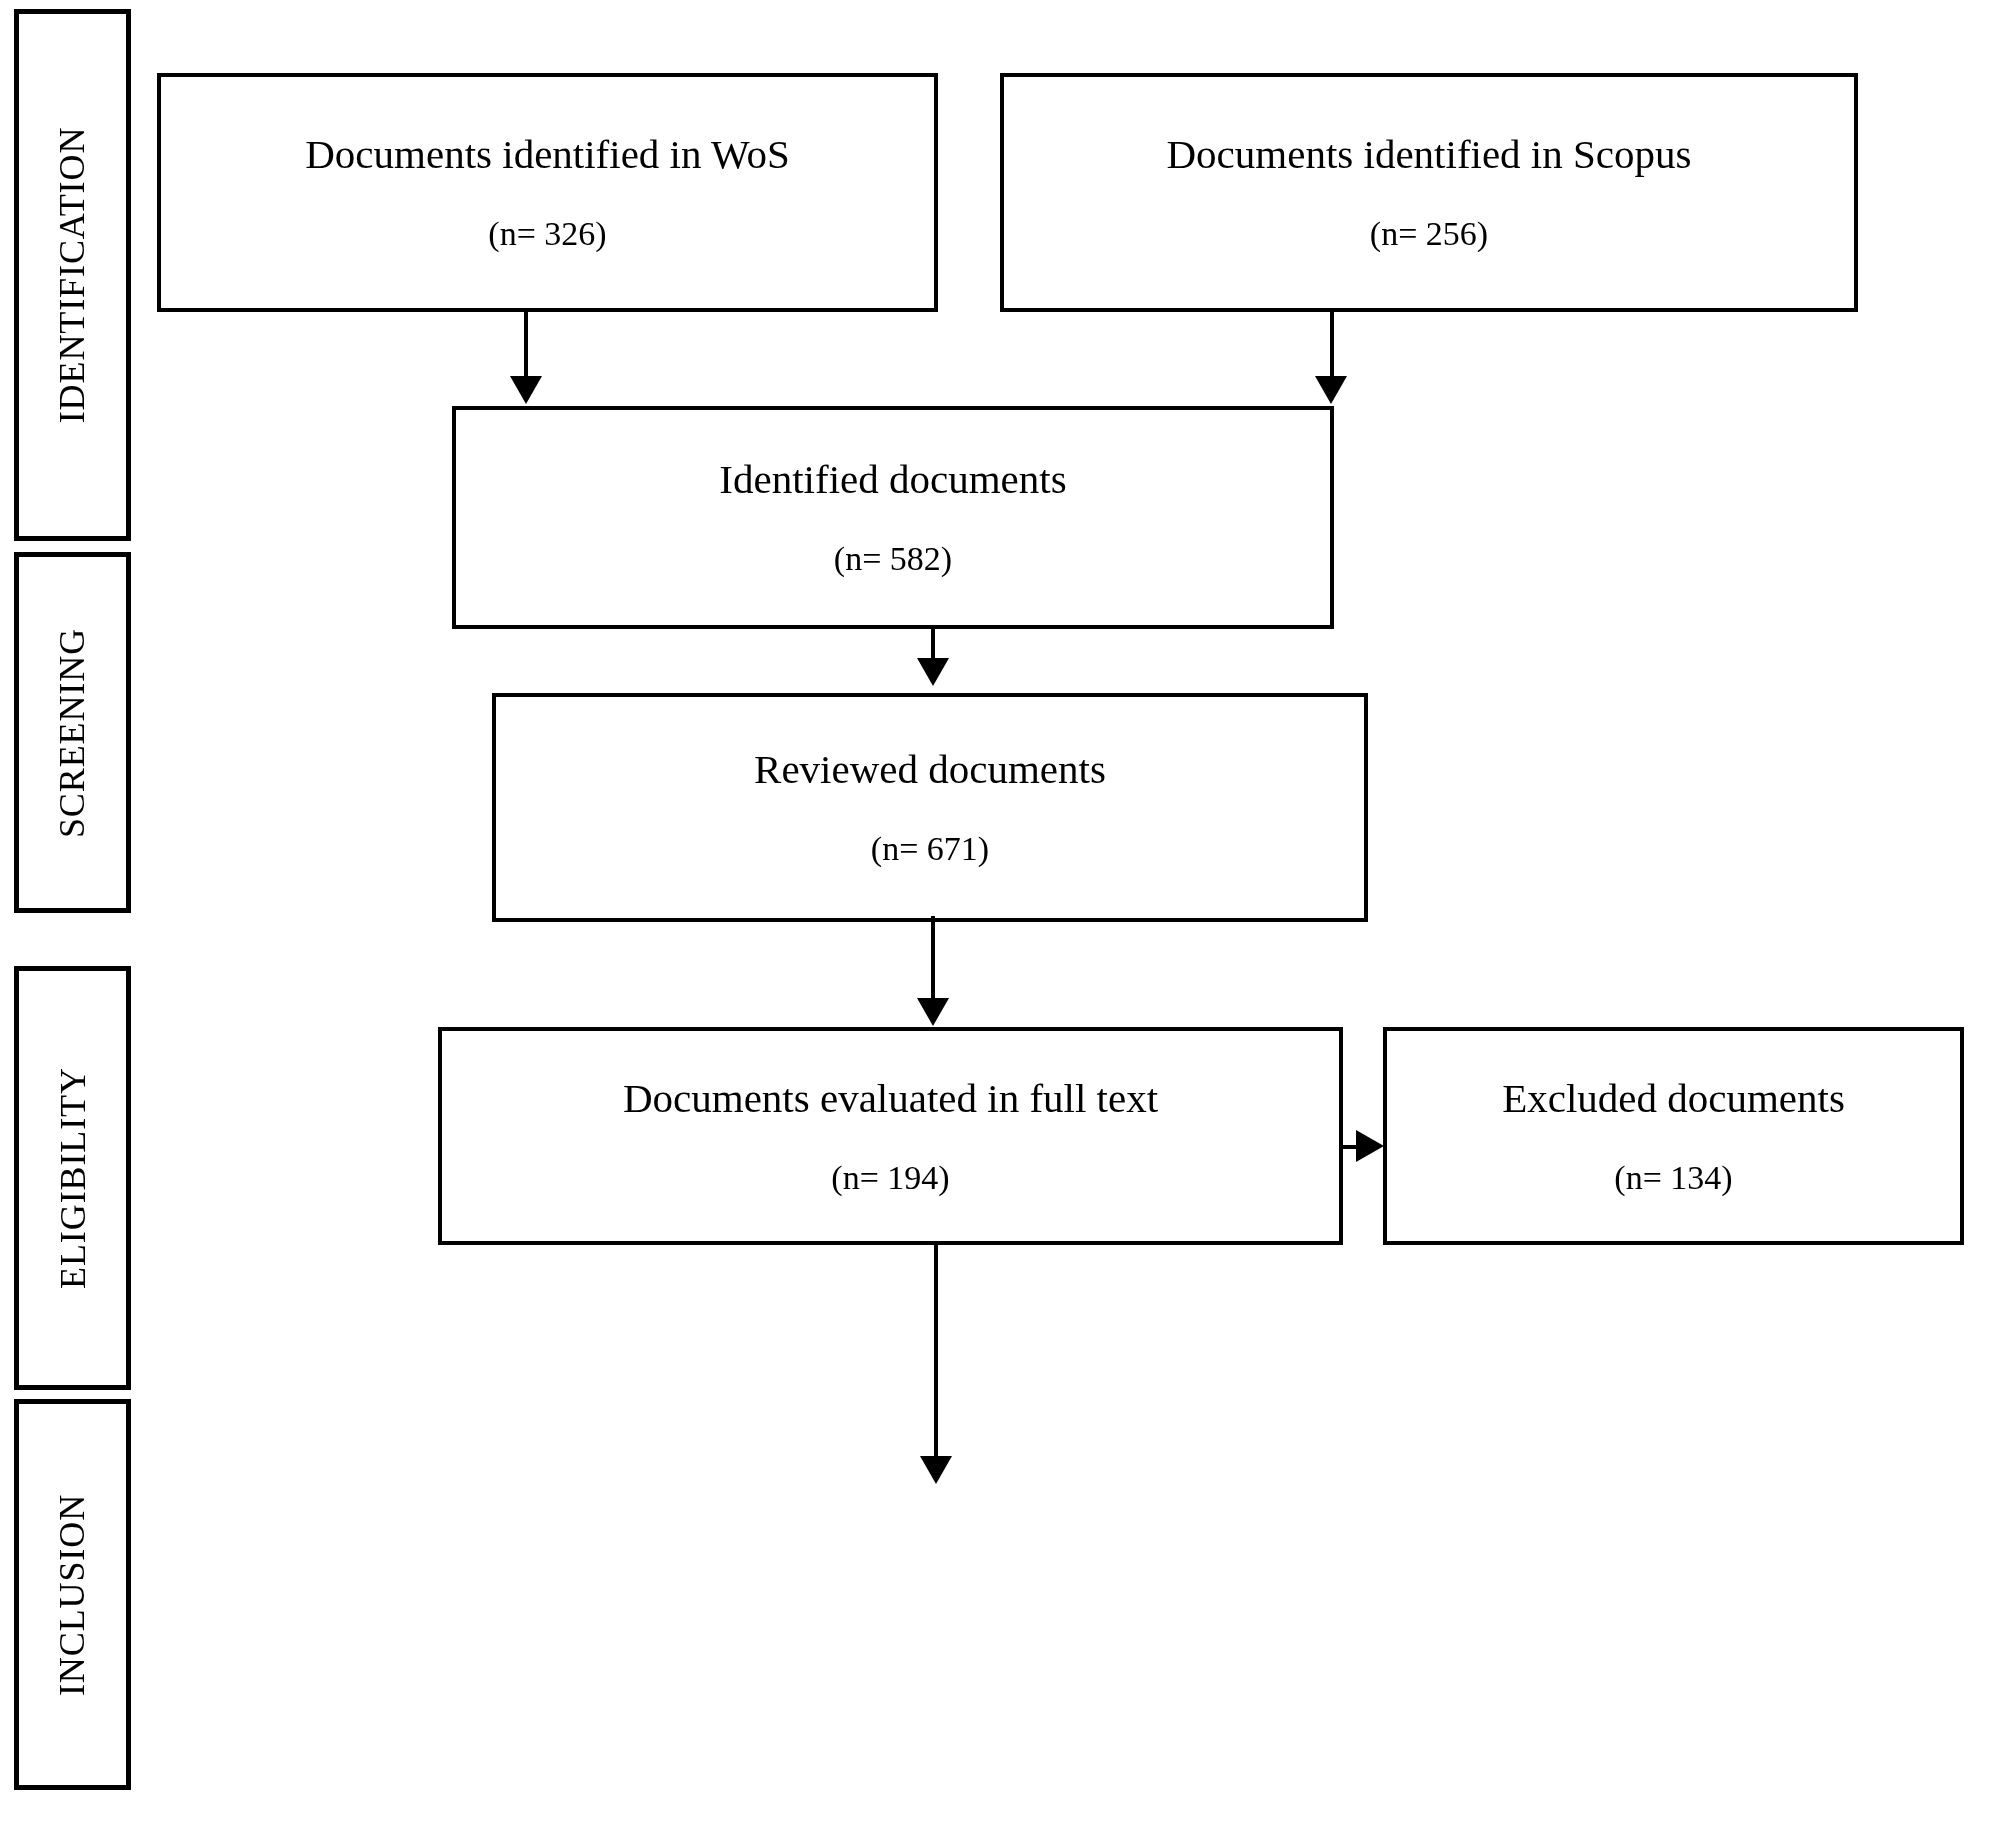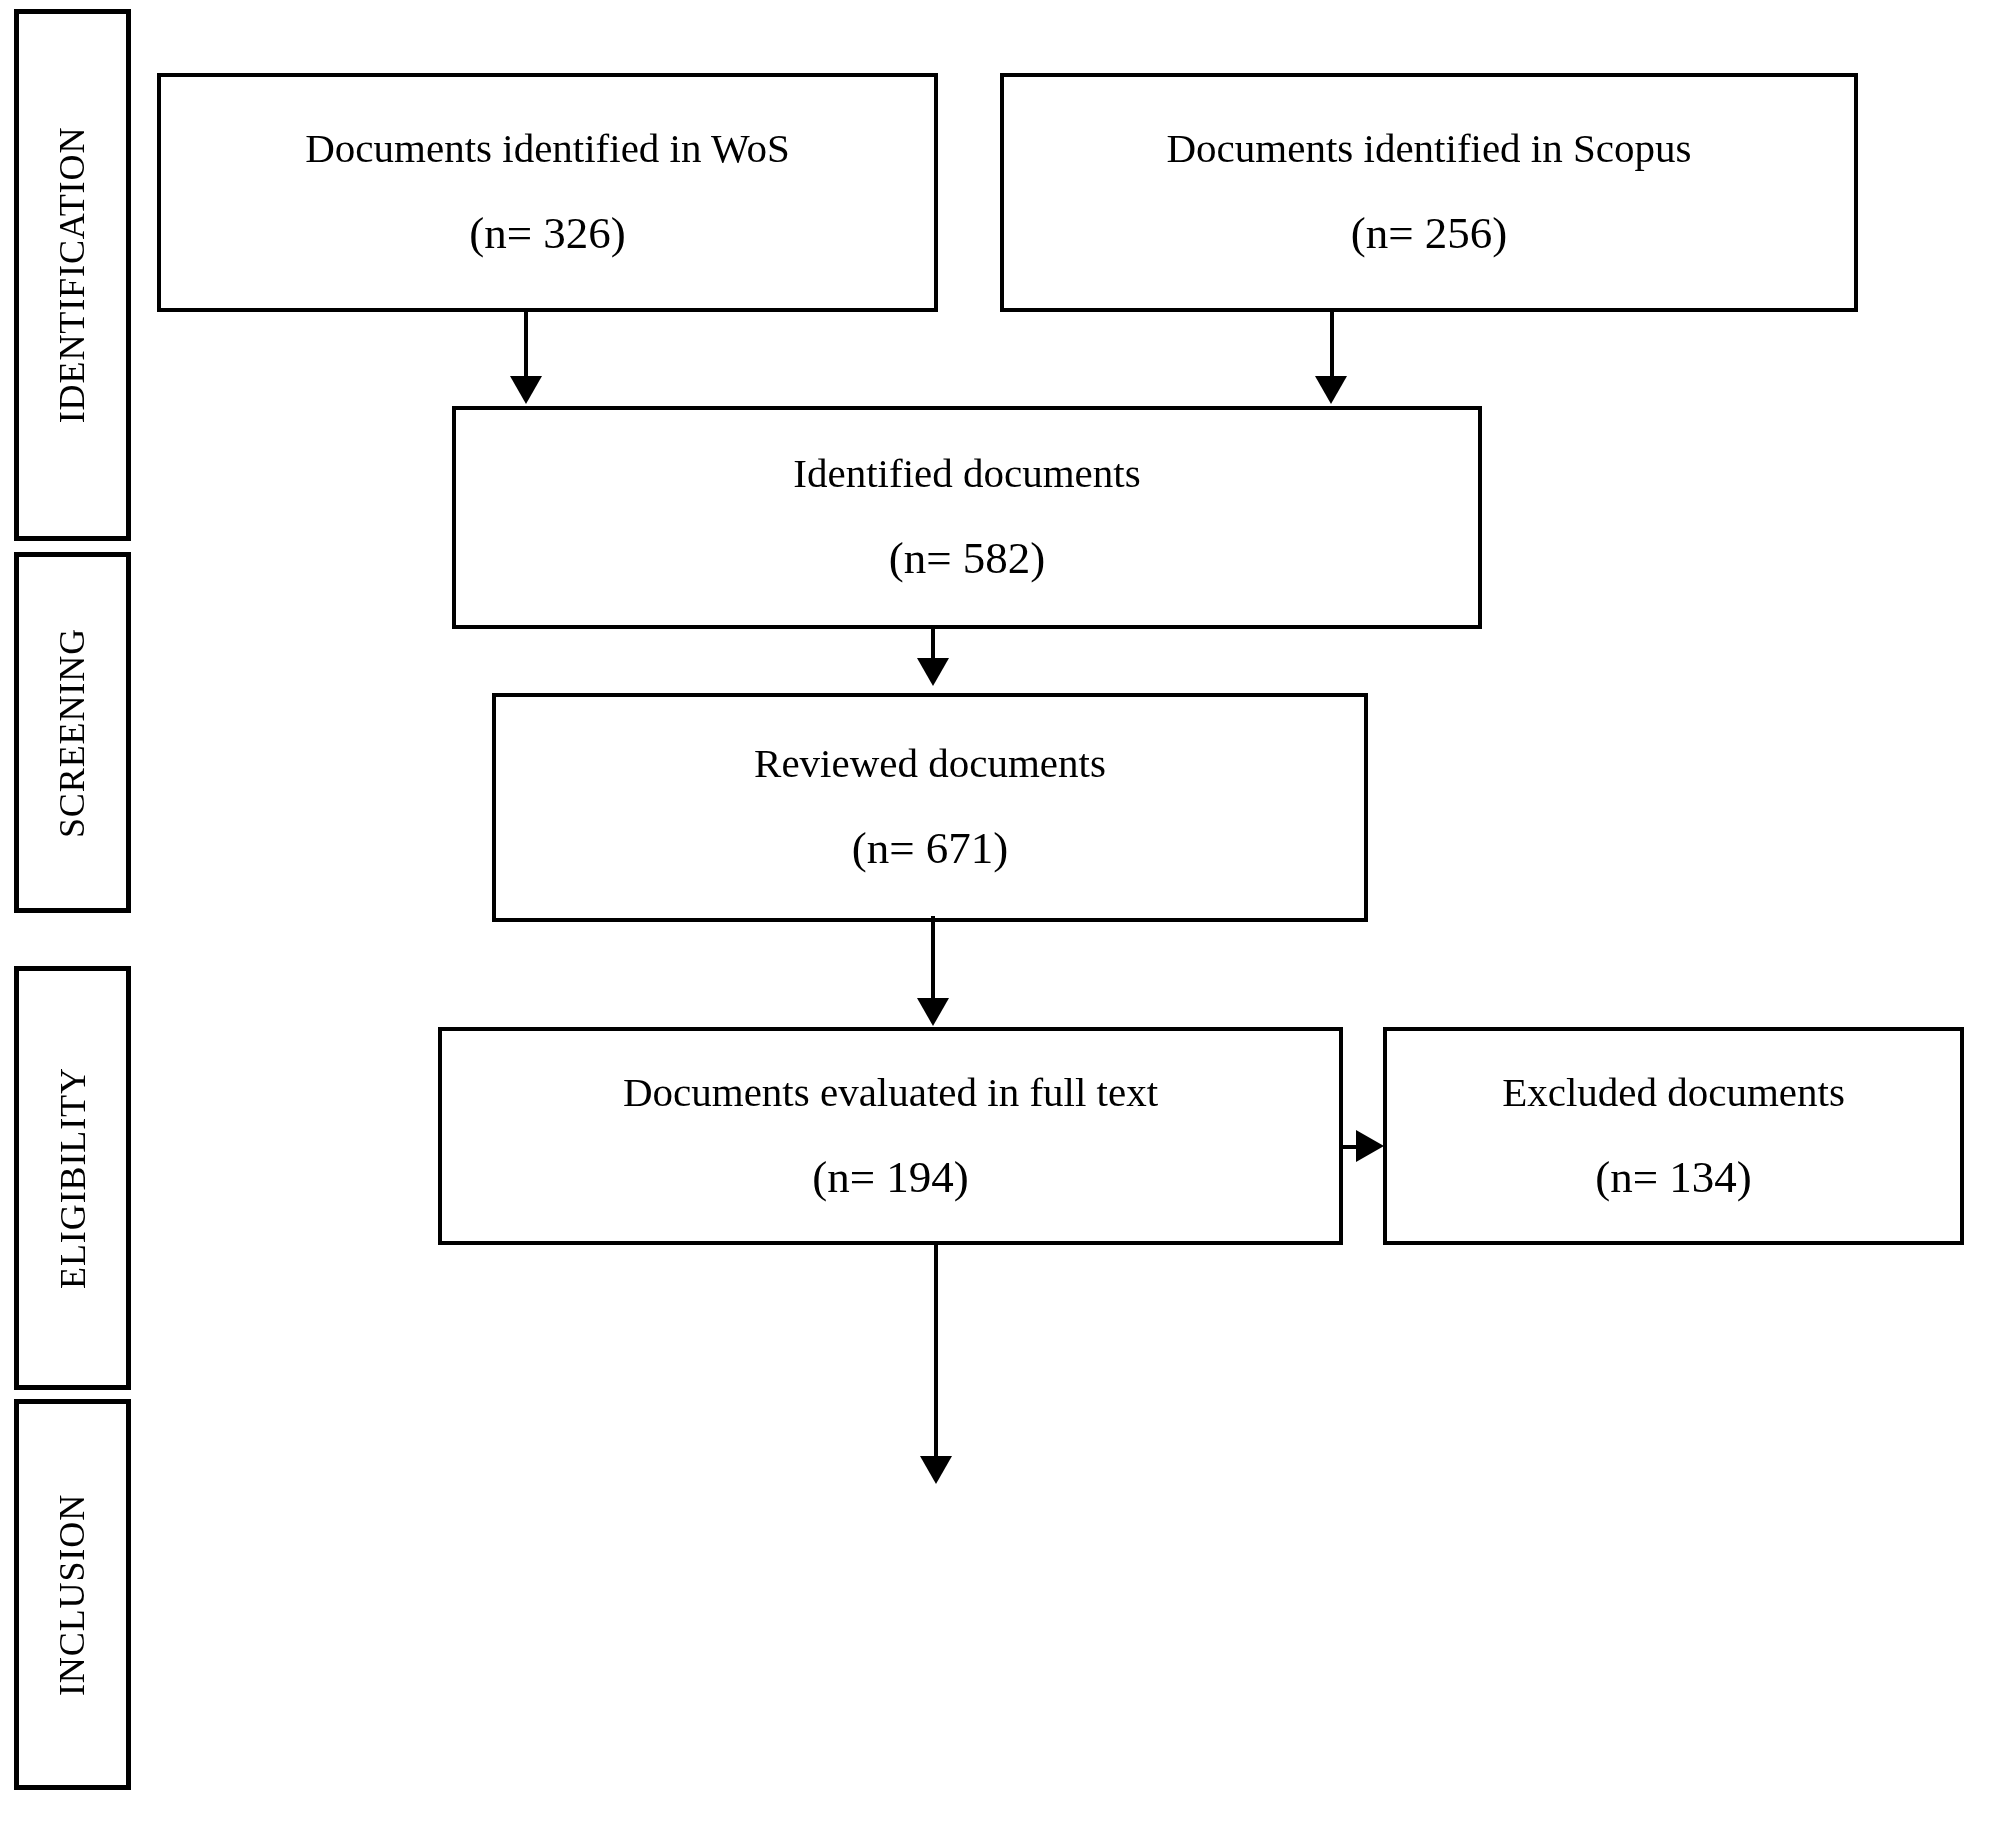--- a/index.html
+++ b/index.html
@@ -50,21 +50,21 @@
     align-items: center;
     justify-content: center;
   }
   .flow-line-1 {
     font-size: 41px;
     line-height: 1.1;
     text-align: center;
     white-space: nowrap;
   }
   .flow-line-2 {
-    font-size: 45px;
+    font-size: 34px;
     line-height: 1.1;
     text-align: center;
     white-space: nowrap;
     margin-top: 38px;
   }
 
   
   .v-line {
     position: absolute;
     width: 3.7px;
@@ -122,21 +122,21 @@
     <div class="flow-line-1">Documents identified in Scopus</div>
     <div class="flow-line-2">(n= 256)</div>
   </div>
 
   <div class="v-line" style="left:524px; top:311px; width:3.7px; height:69px;"></div>
   <div class="arrow-down" style="left:510px; top:376px;"></div>
 
   <div class="v-line" style="left:1330px; top:311px; width:3.7px; height:69px;"></div>
   <div class="arrow-down" style="left:1315px; top:376px;"></div>
 
-  <div class="flow-box" style="left:452px; top:406px; width:1030px; height:223px;">
+  <div class="flow-box" style="left:452px; top:406px; width:882px; height:223px;">
     <div class="flow-line-1">Identified documents</div>
     <div class="flow-line-2">(n= 582)</div>
   </div>
 
   <div class="v-line" style="left:931px; top:628px; width:3.7px; height:33px;"></div>
   <div class="arrow-down" style="left:917px; top:658px;"></div>
 
   <div class="flow-box" style="left:492px; top:687px; width:876px; height:229px;margin-top:6px;">
     <div class="flow-line-1">Reviewed documents</div>
     <div class="flow-line-2">(n= 671)</div>

